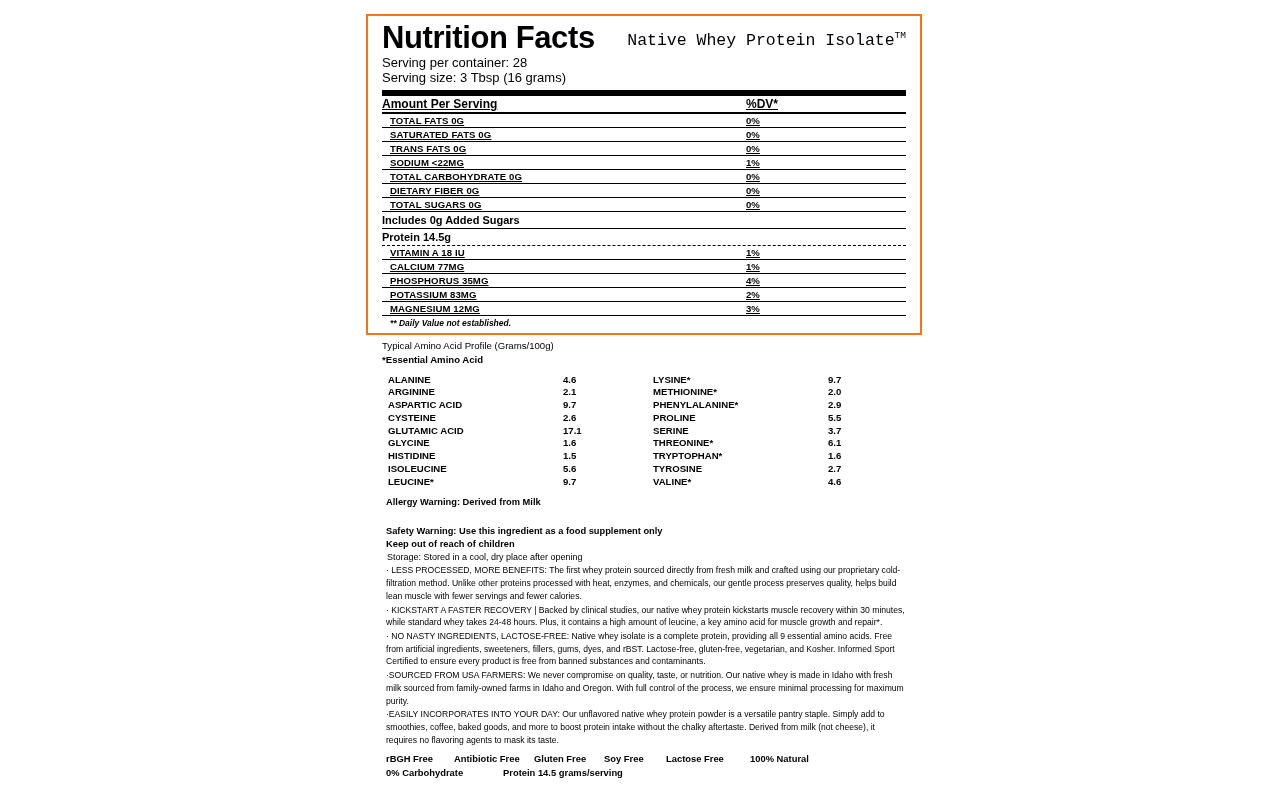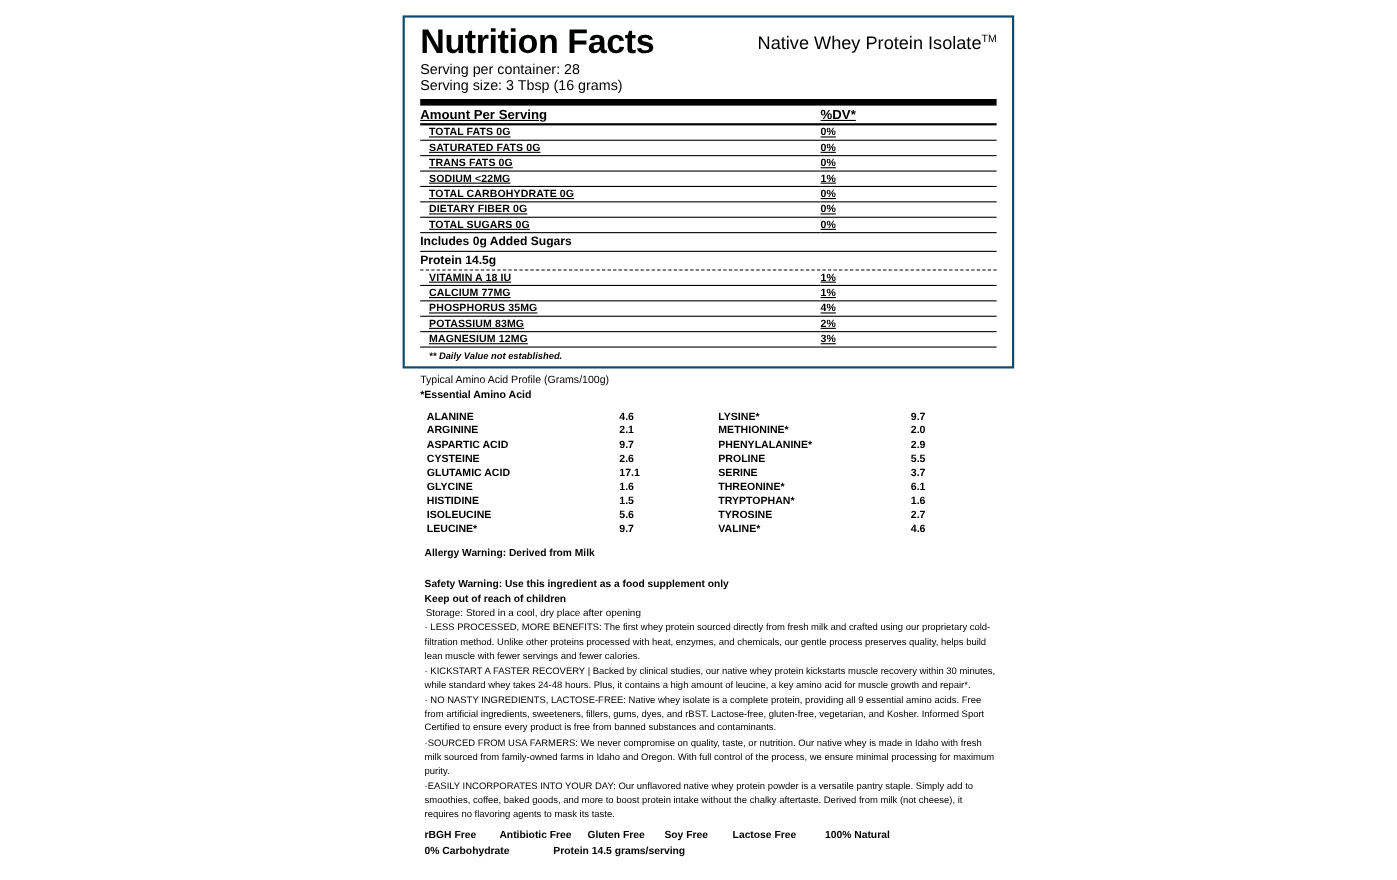--- a/index.html
+++ b/index.html
@@ -17,40 +17,41 @@
   }
   .label-wrap {
     position: absolute;
     left: 366px;
     top: 14px;
     width: 556px;
   }
 
   
   .panel {
-    border: 2px solid #0c4a6e;
+    border: 2px solid #f97316;
     padding: 6px 14px 4px 14px;
     box-sizing: border-box;
   }
   .title-row {
     display: flex;
     align-items: flex-end;
     justify-content: space-between;
   }
   .nf-title {
     font-size: 31px;
     font-weight: bold;
     letter-spacing: -0.4px;
     line-height: 1.05;
   }
   .product-name {
     font-size: 16.5px;
     font-weight: normal;
     padding-bottom: 5px;
     white-space: nowrap;
+    font-family: Liberation Mono, monospace;
   }
   .product-name sup {
     font-size: 9.5px;
     vertical-align: super;
   }
   .serving-line {
     font-size: 13px;
     line-height: 1.22;
   }
 

